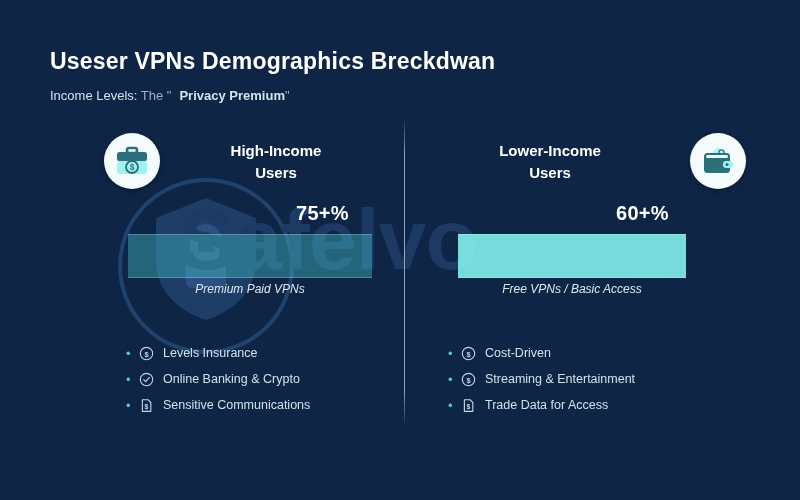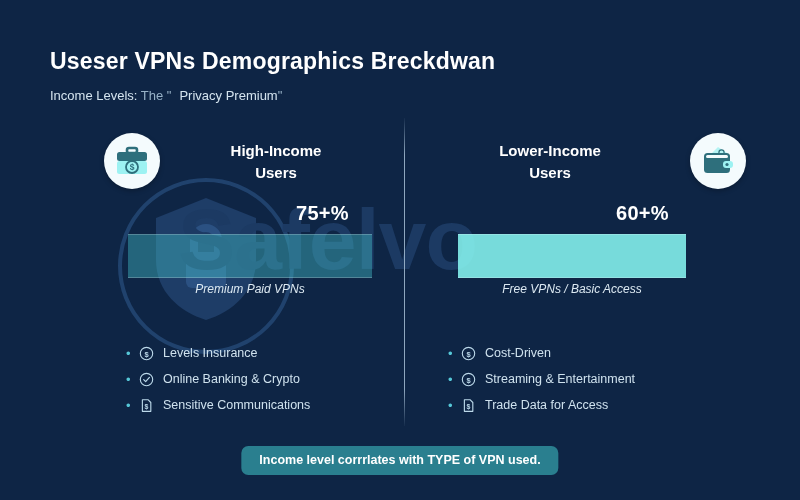--- a/index.html
+++ b/index.html
@@ -82,21 +82,21 @@
     color: #97b2c7;
     font-weight: 400;
     z-index: 4;
   }
   .subtitle b {
     color: #d4e4ef;
     font-weight: 400;
   }
   .subtitle .quoted {
     color: #d4e4ef;
-    font-weight: 400;
+    font-weight: 700;
     padding-left: 8px;
   }
 
   
   .divider {
     position: absolute;
     left: 404px;
     top: 118px;
     width: 1px;
     height: 308px;
@@ -373,15 +373,14 @@
           <svg width="15" height="15" viewBox="0 0 16 16">
             <path d="M3.6 1.8 h6 l3 3 v9.4 h-9 z" fill="none" stroke="#bcd9ea" stroke-width="1.2" stroke-linejoin="round"></path>
             <text x="7.8" y="11.4" font-size="7.4" font-family="Liberation Sans, sans-serif" font-weight="700" fill="#bcd9ea" text-anchor="middle">$</text>
           </svg>
         </span>
         <span>Trade Data for Access</span>
       </li>
     </ul>
   </div>
 
-  <div class="footer-banner">Income level corrrlates with TYPE of VPN used.</div>
 
 </div>
 
 </body></html>

